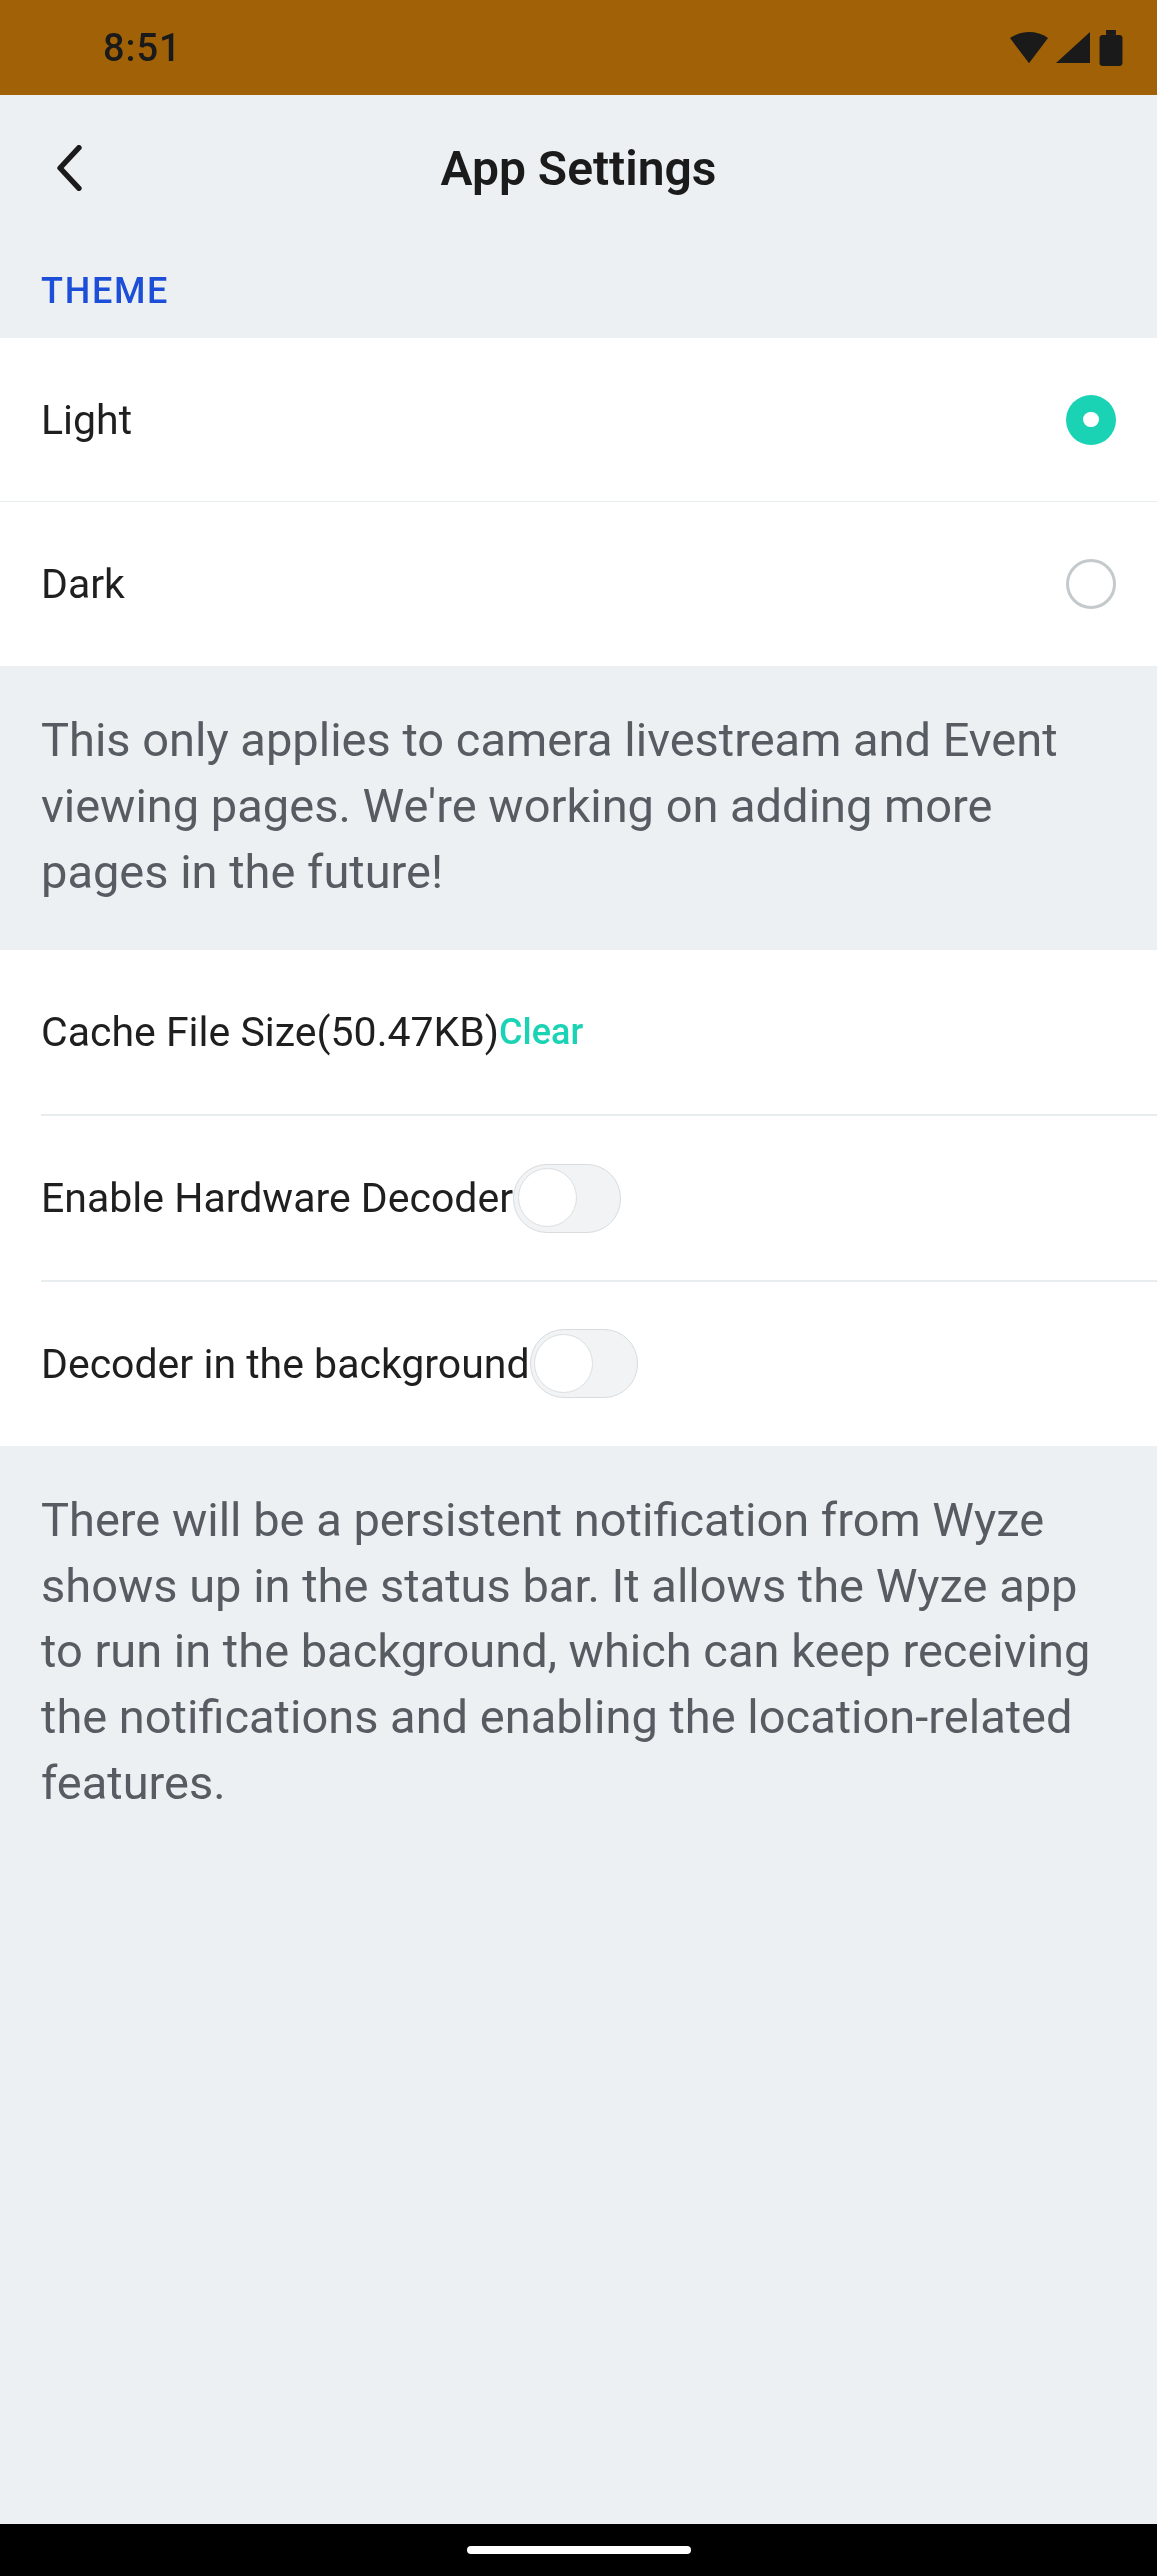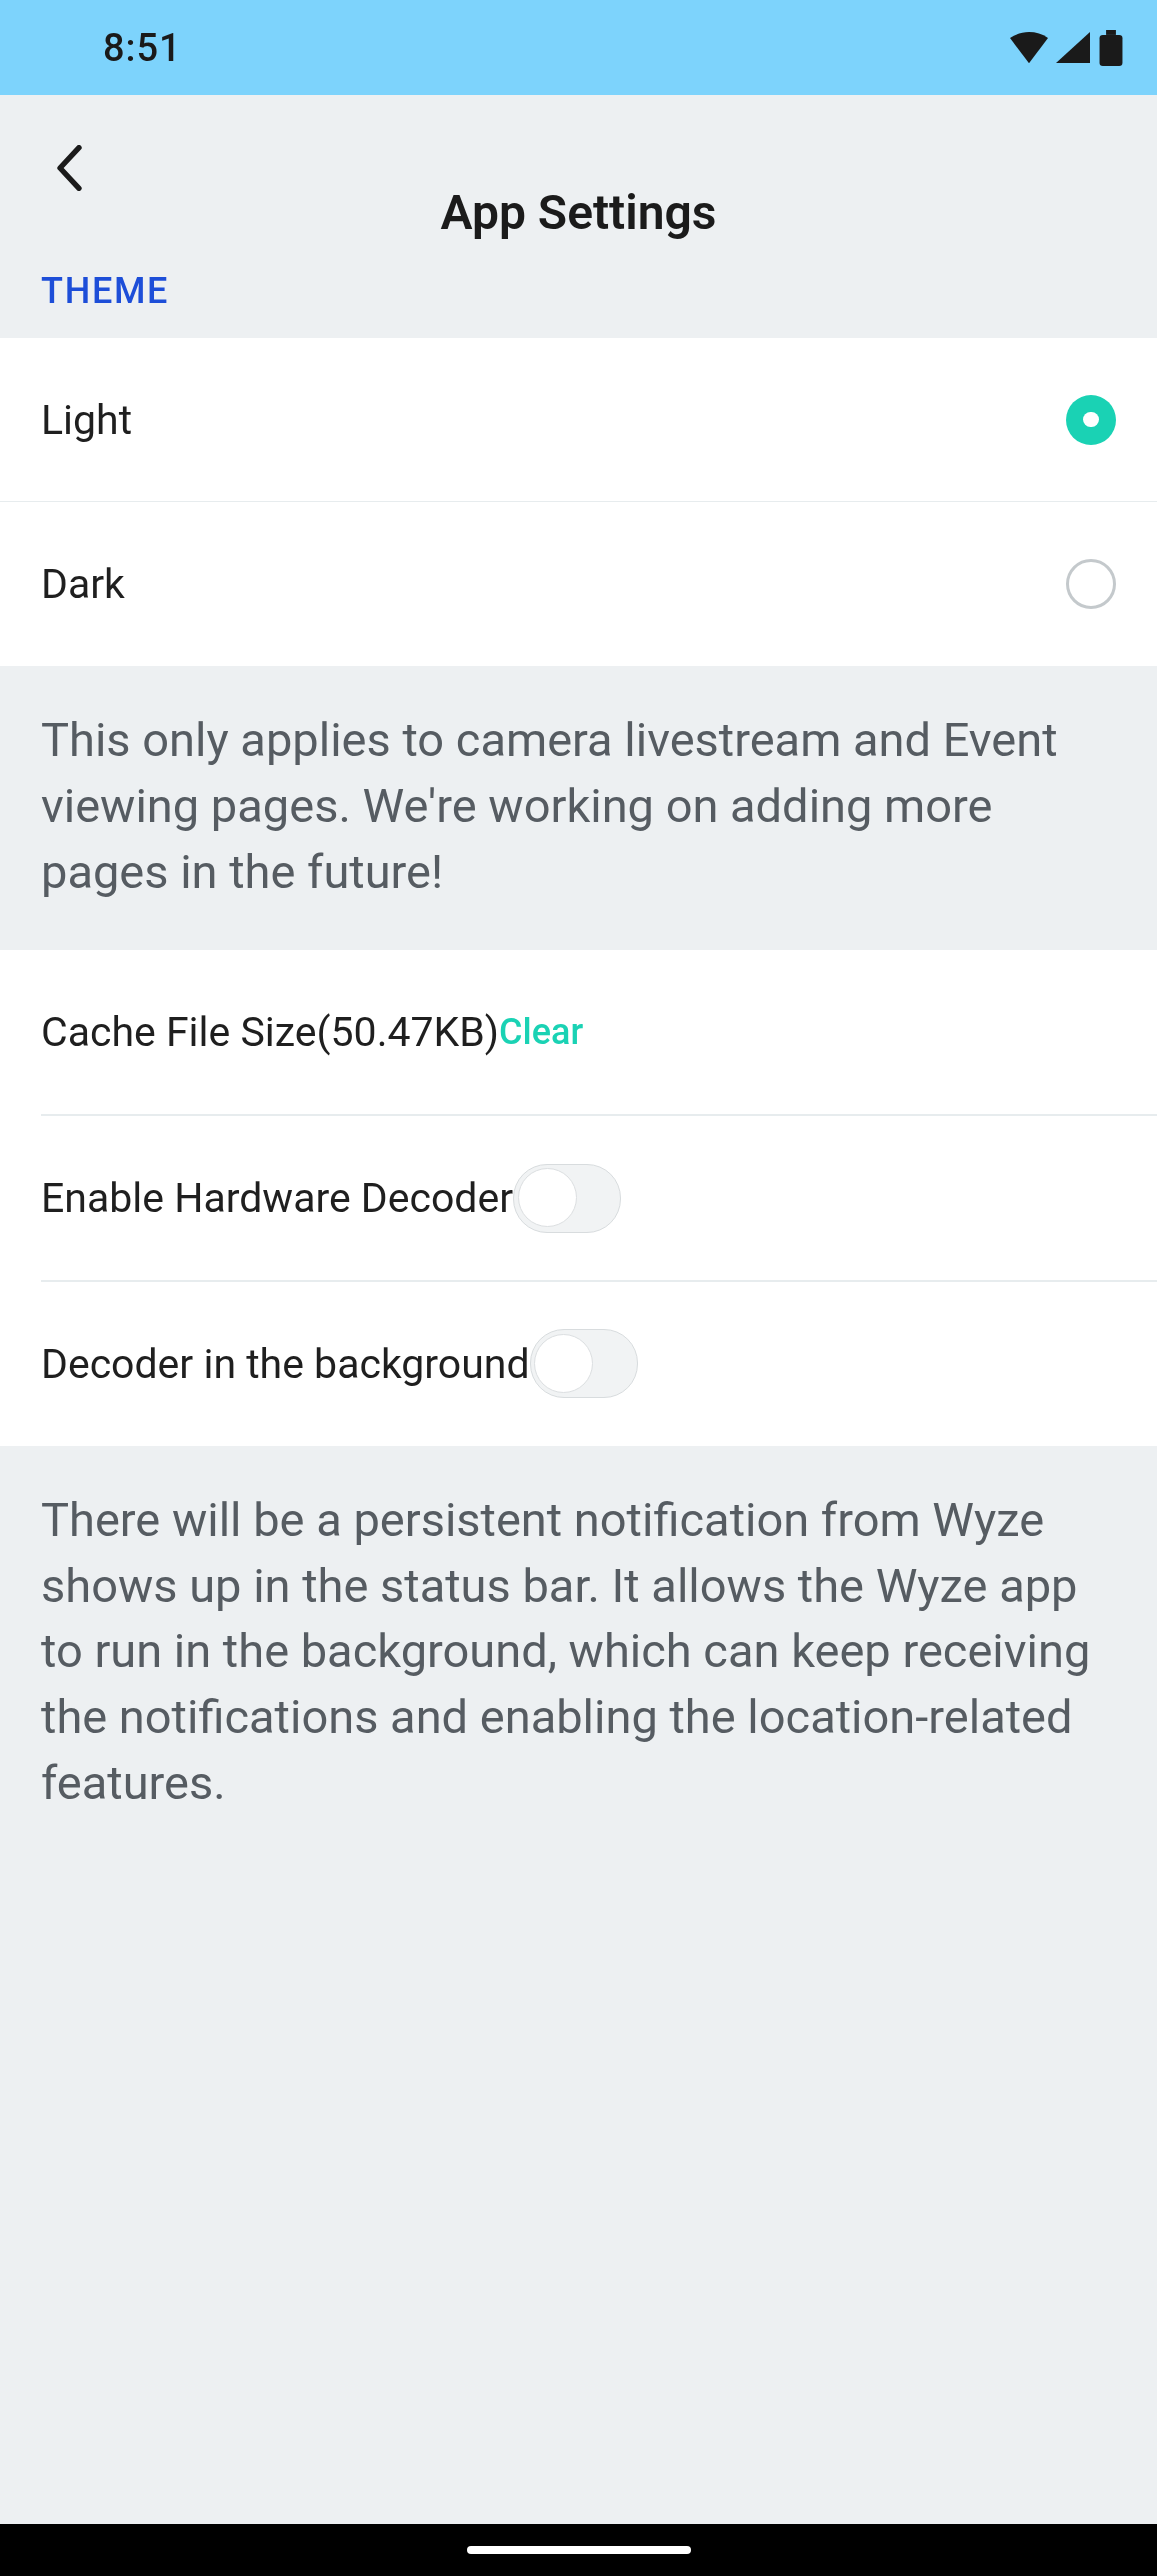--- a/index.html
+++ b/index.html
@@ -17,40 +17,40 @@
       position: relative;
     }
 
     
     .status-bar {
       height: 95px;
       display: flex;
       align-items: center;
       justify-content: space-between;
       padding: 0 34px 0 103px;
-      background: #7dd3fc;
+      background: #a16207;
     }
     .status-time {
       font-size: 38px;
       font-weight: 500;
       color: #1a1a1a;
       letter-spacing: 0.9px;
     }
     .status-icons {
       display: flex;
       align-items: center;
       gap: 8.6px;
     }
     .wifi-icon, .signal-icon, .battery-icon { display: block; }
 
     
     .header {
       height: 146px;
       display: flex;
-      align-items: flex-end;
+      align-items: center;
       position: relative;
       background: #EDF0F2;
     }
     .back-btn {
       position: absolute;
       left: 43px;
       top: 50%;
       transform: translateY(-50%);
       width: 52px;
       height: 52px;

